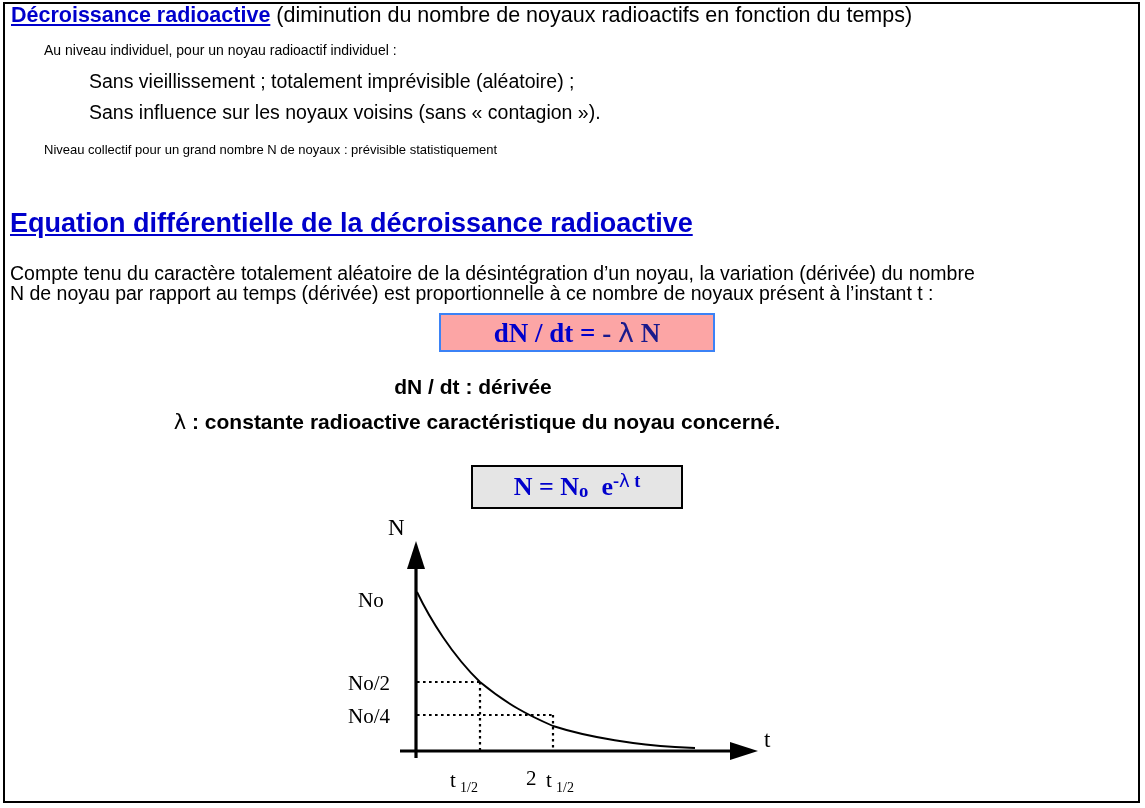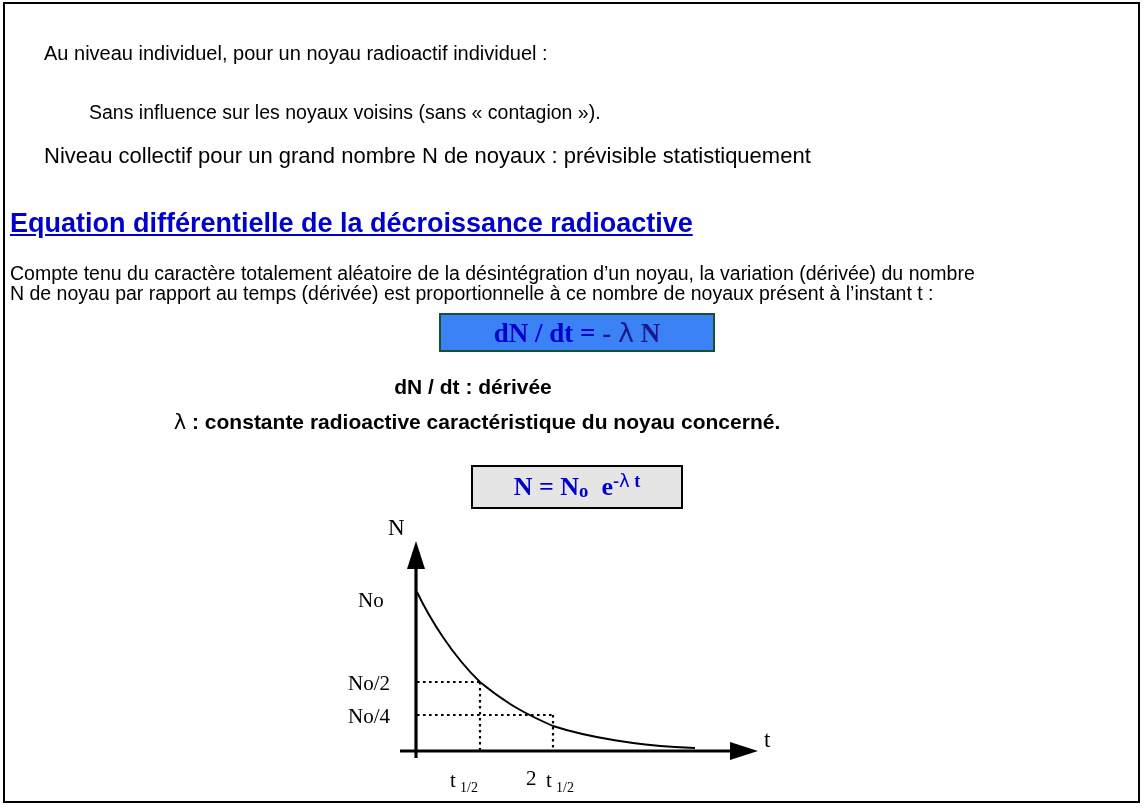--- a/index.html
+++ b/index.html
@@ -50,44 +50,44 @@
 
   
   #title-row {
     left: 11px;
     top: 3px;
     font-size: 21.5px;
   }
   #title-row .heading { font-size: 21.5px; }
   #title-row .rest { font-size: 21.5px; font-weight: normal; color:#000; }
 
-  #line-individuel { left: 44px; top: 42px;  font-size: 20px; }
+  #line-individuel { left: 44px; top: 42px;  font-size: 14px; }
   #line-sans-1     { left: 89px; top: 70px;  font-size: 19.5px; }
   #line-sans-2     { left: 89px; top: 101px; font-size: 19.5px; }
-  #line-collectif  { left: 44px; top: 143px; font-size: 22px; }
+  #line-collectif  { left: 44px; top: 143px; font-size: 13px; }
 
   
   #eq-heading { left: 10px; top: 208px; font-size: 27px; }
 
   #para-1 { left: 10px; top: 262px; font-size: 19.5px; }
   #para-2 { left: 10px; top: 282px; font-size: 19.5px; text-align: center; }
 
   
   #formula-box-1 {
     position: absolute;
     left: 439px;
     top: 313px;
     width: 276px;
     height: 39px;
-    border: 2px solid #14532d;
+    border: 2px solid #3b82f6;
     box-sizing: border-box;
     display: flex;
     align-items: center;
     justify-content: center;
-    background: #3b82f6;
+    background: #fca5a5;
   }
   .formula-text {
     font-family: "Liberation Serif", serif;
     font-weight: bold;
     color: #0000CC;
     font-size: 27px;
     white-space: nowrap;
   }
   .formula-text .navy { color: #1a1a8c; }
   .gk { font-family: "DejaVu Sans", sans-serif; font-weight: normal; }
@@ -150,22 +150,26 @@
     fill: #000000;
   }
 </style>
 </head>
 <body>
 
 <div id="slide">
 
   <div id="frame"></div>
 
+  <div class="txt" id="title-row">
+    <span class="heading">Décroissance radioactive</span><span class="rest"> (diminution du nombre de noyaux radioactifs en fonction du temps)</span>
+  </div>
 
   <div class="txt" id="line-individuel">Au niveau individuel, pour un noyau radioactif  individuel :</div>
+  <div class="txt" id="line-sans-1">Sans vieillissement ; totalement imprévisible (aléatoire) ;</div>
   <div class="txt" id="line-sans-2">Sans influence sur les noyaux voisins (sans « contagion »).</div>
   <div class="txt" id="line-collectif">Niveau collectif pour un grand nombre N  de noyaux : prévisible statistiquement</div>
 
   <div class="txt heading" id="eq-heading">Equation  différentielle de la décroissance radioactive</div>
 
   <div class="txt" id="para-1">Compte tenu du caractère totalement aléatoire de la désintégration d’un noyau, la variation (dérivée) du nombre</div>
   <div class="txt" id="para-2">N de noyau par rapport au temps (dérivée) est proportionnelle  à ce nombre de noyaux présent à l’instant t :</div>
 
   <div id="formula-box-1">
     <span class="formula-text"><span>dN / dt = </span><span class="navy"> - </span><span class="navy gk">λ</span><span class="navy"> N</span></span>

